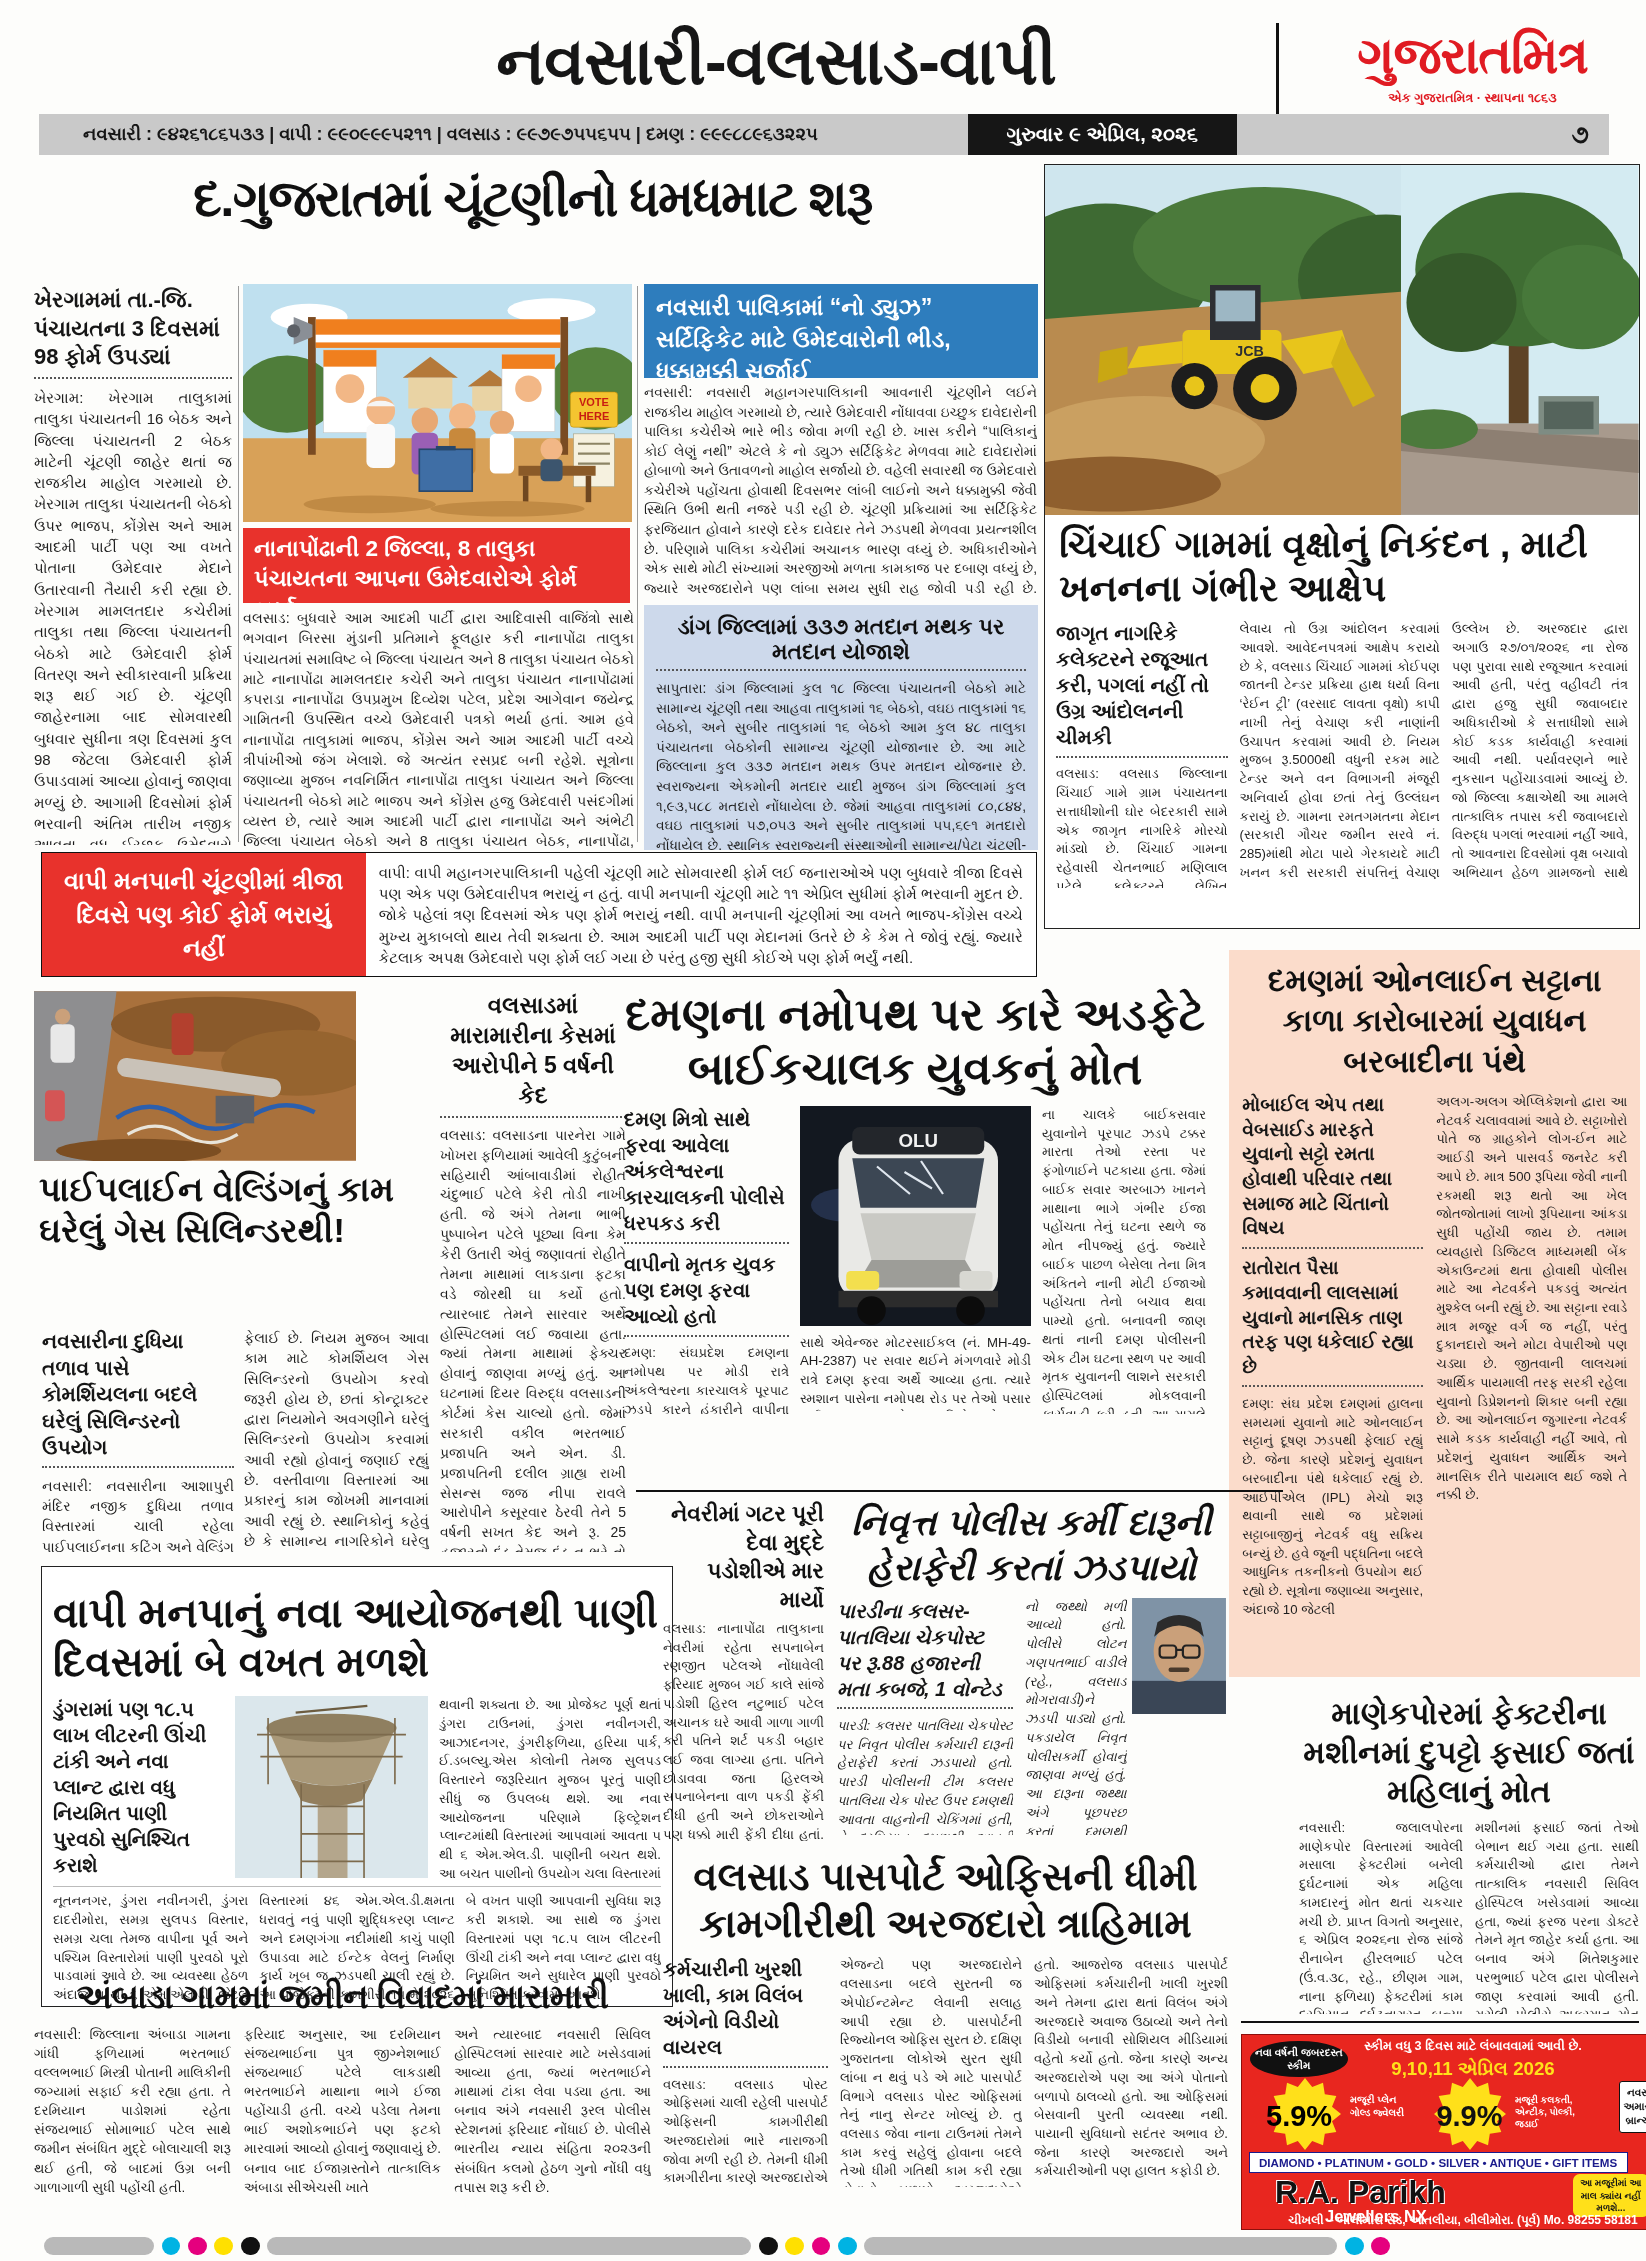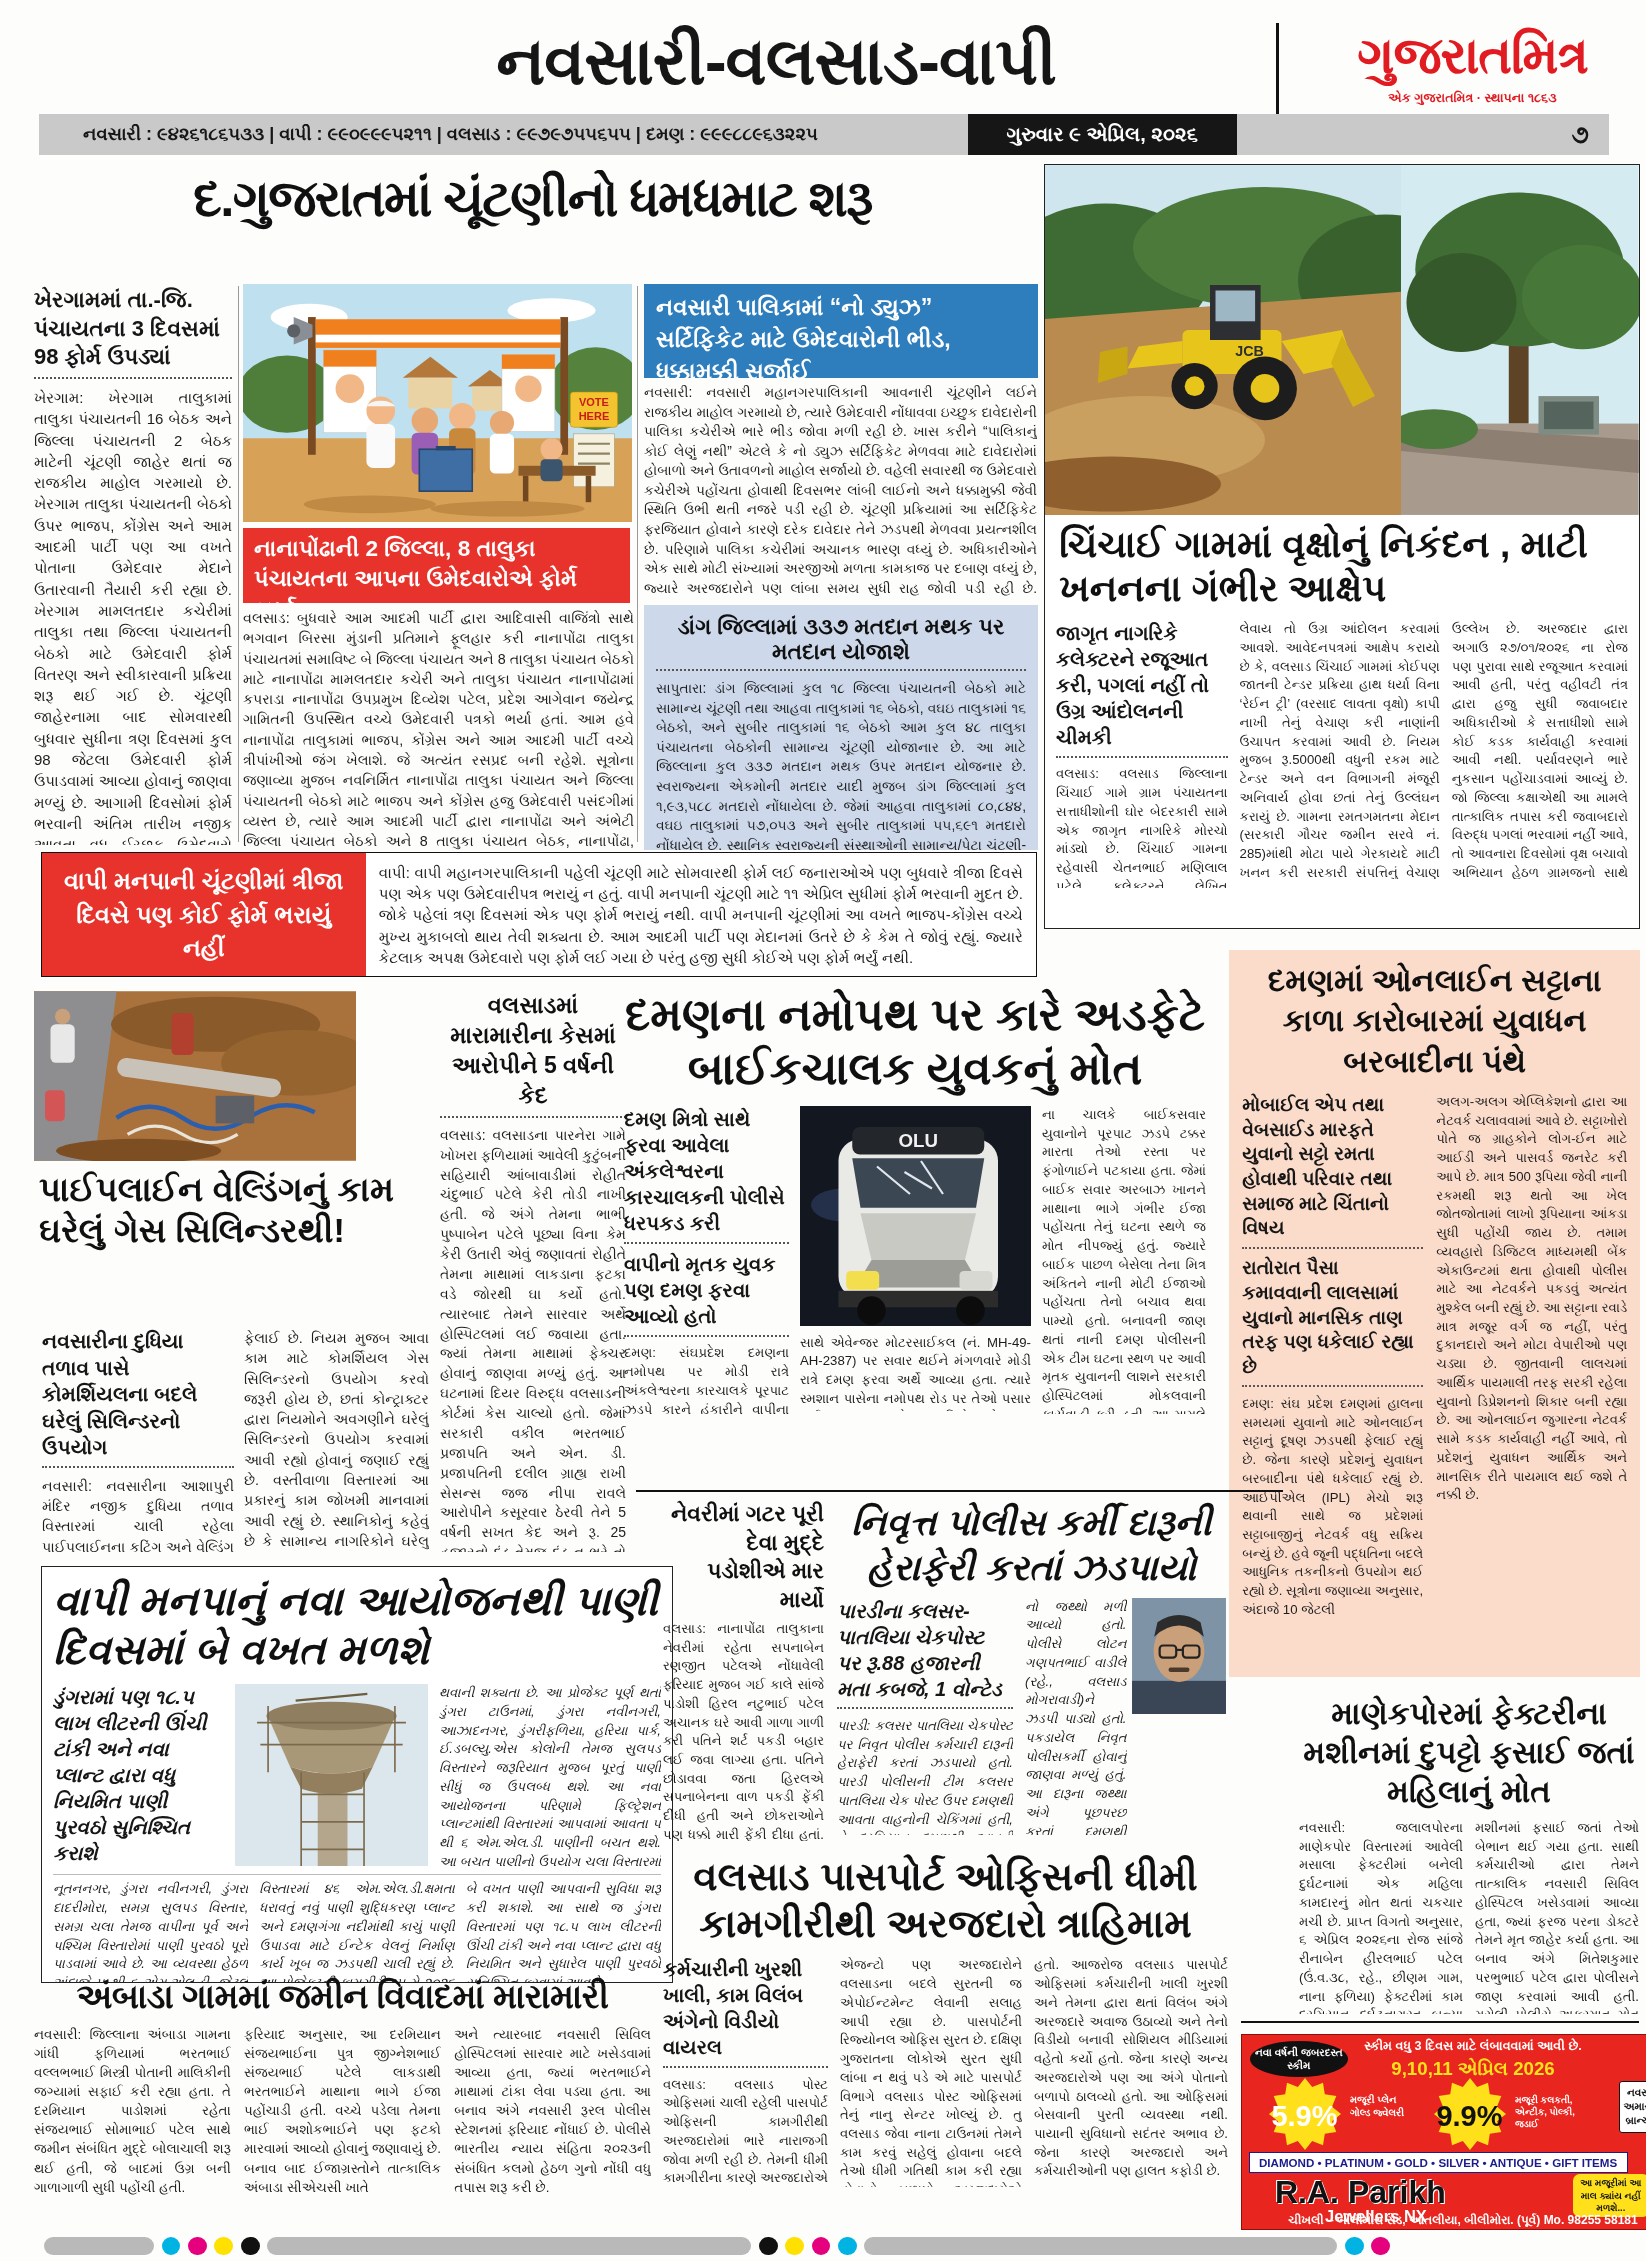--- a/index.html
+++ b/index.html
@@ -234,21 +234,21 @@
         <div class="kick" style="font-size:19px;">મોબાઈલ એપ તથા વેબસાઈડ મારફતે યુવાનો સટ્ટો રમતા હોવાથી પરિવાર તથા સમાજ માટે ચિંતાનો વિષય</div>
         <div class="krule"></div>
         <div class="kick" style="font-size:19px;">રાતોરાત પૈસા કમાવવાની લાલસામાં યુવાનો માનસિક તાણ તરફ પણ ધકેલાઈ રહ્યા છે</div>
         <div class="krule"></div>
         <div class="bd" style="font-size:13.2px;">દમણ: સંઘ પ્રદેશ દમણમાં હાલના સમયમાં યુવાનો માટે ઓનલાઈન સટ્ટાનું દૂષણ ઝડપથી ફેલાઈ રહ્યું છે. જેના કારણે પ્રદેશનું યુવાધન બરબાદીના પંથે ધકેલાઈ રહ્યું છે. આઈપીએલ (IPL) મેચો શરૂ થવાની સાથે જ પ્રદેશમાં સટ્ટાબાજીનું નેટવર્ક વધુ સક્રિય બન્યું છે. હવે જૂની પદ્ધતિના બદલે આધુનિક તકનીકનો ઉપયોગ થઈ રહ્યો છે. સૂત્રોના જણાવ્યા અનુસાર, અંદાજે 10 જેટલી</div>
       </div>
       <div class="bd" style="flex:1;font-size:13.2px;">અલગ-અલગ એપ્લિકેશનો દ્વારા આ નેટવર્ક ચલાવવામાં આવે છે. સટ્ટાખોરો પોતે જ ગ્રાહકોને લોગ-ઈન માટે આઈડી અને પાસવર્ડ જનરેટ કરી આપે છે. માત્ર 500 રૂપિયા જેવી નાની રકમથી શરૂ થતો આ ખેલ જોતજોતામાં લાખો રૂપિયાના આંકડા સુધી પહોંચી જાય છે. તમામ વ્યવહારો ડિજિટલ માધ્યમથી બેંક એકાઉન્ટમાં થતા હોવાથી પોલીસ માટે આ નેટવર્કને પકડવું અત્યંત મુશ્કેલ બની રહ્યું છે. આ સટ્ટાના રવાડે માત્ર મજૂર વર્ગ જ નહીં, પરંતુ દુકાનદારો અને મોટા વેપારીઓ પણ ચડ્યા છે. જીતવાની લાલચમાં આર્થિક પાયમાલી તરફ સરકી રહેલા યુવાનો ડિપ્રેશનનો શિકાર બની રહ્યા છે. આ ઓનલાઈન જુગારના નેટવર્ક સામે કડક કાર્યવાહી નહીં આવે, તો પ્રદેશનું યુવાધન આર્થિક અને માનસિક રીતે પાયમાલ થઈ જશે તે નક્કી છે.</div>
     </div>
   </div>
 
-  <div class="abs" style="left:41px;top:1566px;width:608px;height:395px;border:1.7px solid #222;background:#fff;padding:10px 11px;overflow:hidden;font-style:italic;">
+  <div class="abs" style="left:41px;top:1566px;width:608px;height:395px;border:1.7px solid #222;background:#fff;padding:22px 11px;overflow:hidden;">
     <div class="hl" style="font-size:41px;line-height:1.2;">વાપી મનપાનું નવા આયોજનથી પાણી દિવસમાં બે વખત મળશે</div>
     <div class="cols" style="gap:11px;margin-top:8.8px;height:182px;">
       <div style="width:171px;">
         <div class="kick" style="font-size:20px;">ડુંગરામાં પણ ૧૮.૫ લાખ લીટરની ઊંચી ટાંકી અને નવા પ્લાન્ટ દ્વારા વધુ નિયમિત પાણી પુરવઠો સુનિશ્ચિત કરાશે</div>
         <div class="krule"></div>
         <div class="bd" style="font-size:13.2px;">વાપી: વાપી મહાનગરપાલિકા દ્વારા શહેરના નાગરિકોને પૂરતું અને નિયમિત પીવાનું પાણી ઉપલબ્ધ કરાવવા માટે મહત્વપૂર્ણ આયોજન હાથ ધરાયું છે. હાલમાં કોળીવાડ વિસ્તારમા આવેલા ૩૫.૫૦ એમ.એલ.ડી. ક્ષમતાના વોટર ટ્રીટમેન્ટ પ્લાન્ટમાંથી છીરી, ગોકુલ વિહાર,</div>
       </div>
       <svg width="193" height="182" viewBox="0 0 350 330">
         <rect width="350" height="330" fill="#dbe7ec"></rect>
         <rect x="150" y="150" width="54" height="180" fill="#b4a68c"></rect>
@@ -340,21 +340,21 @@
 
   <div class="abs hrule" style="left:1241px;top:2021px;width:398px;height:2.2px;"></div>
 
   <div class="abs" style="left:1241px;top:2034px;width:444px;height:196px;background:#e8261f;border:1.7px solid #8e0f0c;box-sizing:border-box;overflow:hidden;">
     <div style="position:absolute;left:7.7px;top:5.5px;width:94px;height:32px;background:#111;border-radius:50%;color:#fff;font-size:10.5px;font-weight:800;display:flex;align-items:center;justify-content:center;text-align:center;padding:2.2px;">નવા વર્ષની જબરદસ્ત સ્કીમ</div>
     <div style="position:absolute;left:110px;top:4.4px;width:242px;color:#fff;font-size:12.7px;font-weight:800;text-align:center;">સ્કીમ વધુ 3 દિવસ માટે લંબાવવામાં આવી છે.</div>
     <div style="position:absolute;left:110px;top:23px;width:242px;color:#ffe01a;font-size:18.7px;font-weight:900;text-align:center;">9,10,11 એપ્રિલ 2026</div>
     <svg width="92" height="72" viewBox="0 0 200 200" style="position:absolute;left:16.5px;top:43px;">
       <polygon points="200,100 175,120 187,150 155,155 150,187 120,175 100,200 80,175 50,187 45,155 13,150 25,120 0,100 25,80 13,50 45,45 50,13 80,25 100,0 120,25 150,13 155,45 187,50 175,80" fill="#ffe01a"></polygon>
     </svg>
-    <div style="position:absolute;left:24px;top:65px;width:77px;text-align:center;font-size:29px;font-weight:900;color:#ffffff;">5.9%</div>
+    <div style="position:absolute;left:24px;top:65px;width:77px;font-size:29px;font-weight:900;color:#000000;">5.9%</div>
     <div style="position:absolute;left:108px;top:59px;width:66px;font-size:10px;font-weight:800;color:#fff;line-height:1.25;">મજૂરી પ્લેન ગોલ્ડ જ્વેલરી</div>
     <svg width="92" height="72" viewBox="0 0 200 200" style="position:absolute;left:182px;top:43px;">
       <polygon points="200,100 175,120 187,150 155,155 150,187 120,175 100,200 80,175 50,187 45,155 13,150 25,120 0,100 25,80 13,50 45,45 50,13 80,25 100,0 120,25 150,13 155,45 187,50 175,80" fill="#ffe01a"></polygon>
     </svg>
     <div style="position:absolute;left:189px;top:65px;width:77px;text-align:center;font-size:29px;font-weight:900;color:#111;">9.9%</div>
     <div style="position:absolute;left:273px;top:59px;width:61px;font-size:9.4px;font-weight:800;color:#fff;line-height:1.25;">મજૂરી કલકતી, એન્ટીક, પોલ્કી, જડાઈ</div>
     <div style="position:absolute;right:5.5px;top:46px;width:53px;background:#fff;border-radius:3px;border:1.1px solid #111;font-size:10.5px;font-weight:800;text-align:center;padding:4.4px 2.2px;line-height:1.3;">નવસારીમાં અમારી કોઈ બ્રાન્ચ નથી</div>
     <div style="position:absolute;left:6.6px;top:117px;width:377px;background:#fff;border:1.1px solid #1b1b8c;font-size:11.6px;font-weight:800;color:#1b1b8c;text-align:center;padding:2.8px 0;">DIAMOND • PLATINUM • GOLD • SILVER • ANTIQUE • GIFT ITEMS</div>
     <div style="position:absolute;left:33px;top:139px;font-size:32px;font-weight:900;color:#111;text-shadow:1.1px 1.1px 0 #fff,-1.1px -1.1px 0 #fff;">R.A. Parikh</div>
     <div style="position:absolute;left:83px;top:172px;font-size:16.5px;font-weight:800;color:#fff;">Jewellers NX</div>

